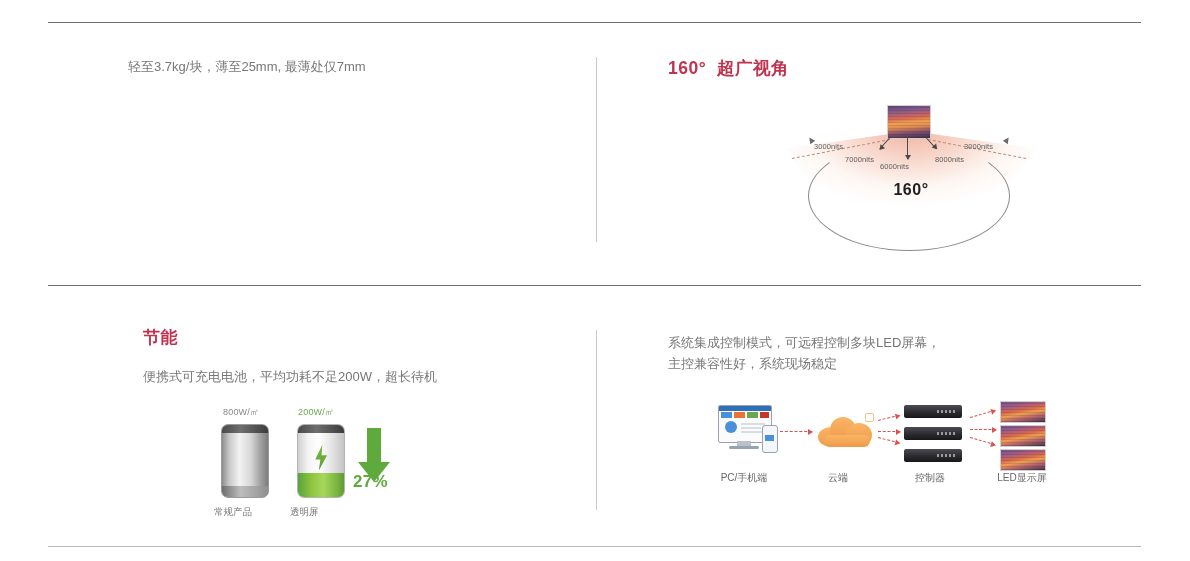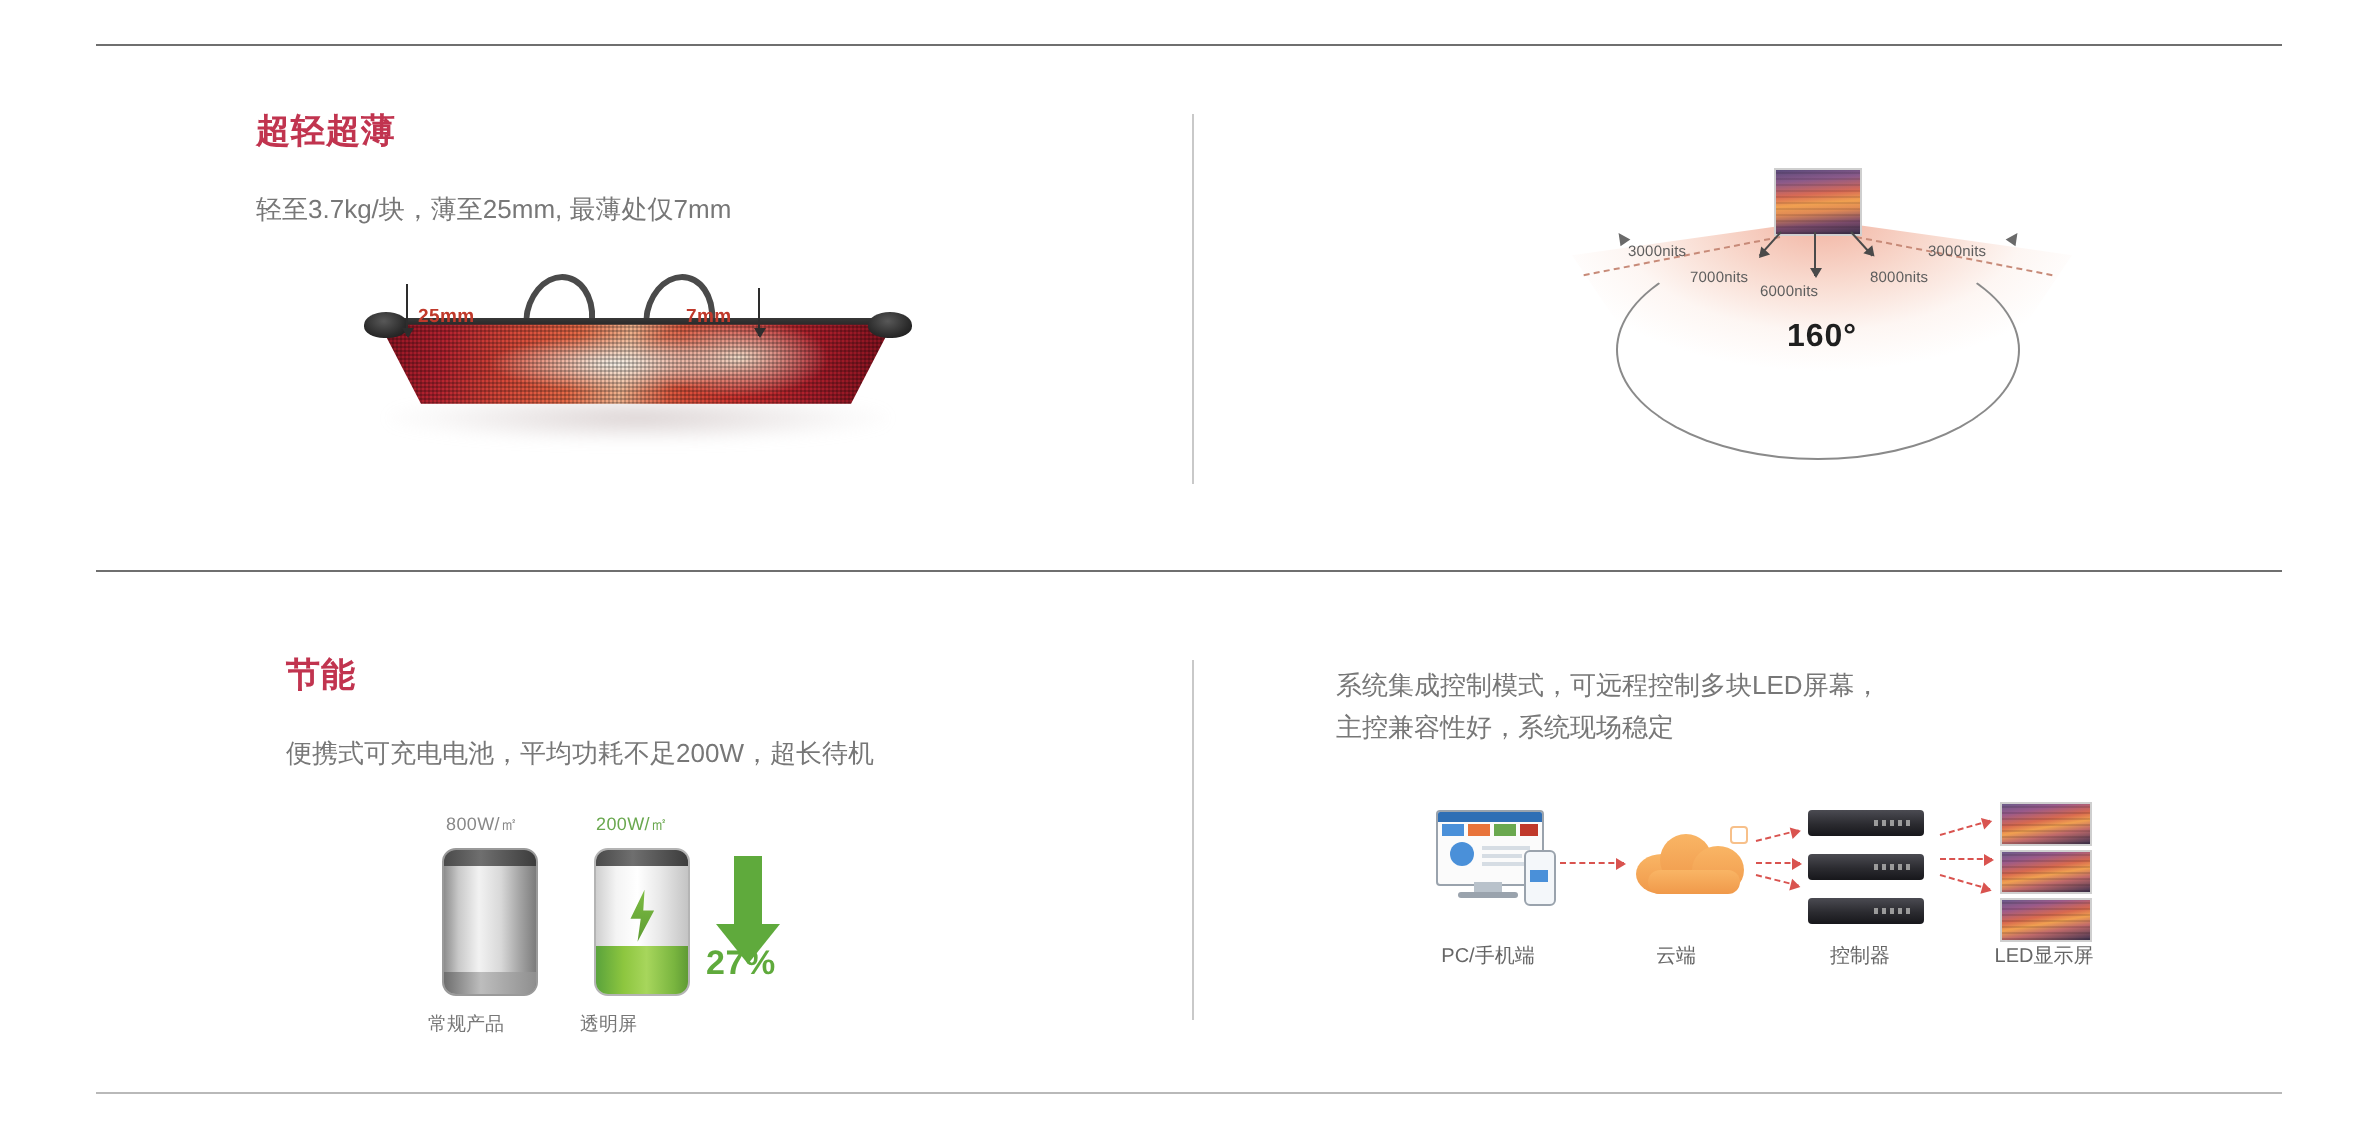--- a/index.html
+++ b/index.html
@@ -485,39 +485,26 @@
 </head>
 <body>
 
 <div class="hdivider top"></div>
 <div class="hdivider middle"></div>
 <div class="hdivider bottom"></div>
 <div class="vdivider row1"></div>
 <div class="vdivider row2"></div>
 
 <section class="panel tl">
-  <h2 class="panel-title">超轻超薄</h2>
   <p class="panel-desc">轻至3.7kg/块，薄至25mm, 最薄处仅7mm</p>
 
-  <div class="figure led-fig">
-    <div class="led-shadow"></div>
-    <div class="led-hook h1"></div>
-    <div class="led-hook h2"></div>
-    <div class="led-frame"></div>
-    <div class="led-panel"></div>
-    <div class="led-foot l"></div>
-    <div class="led-foot r"></div>
-    <div class="mm-arrow a1"></div>
-    <div class="mm-arrow a2"></div>
-    <div class="mm-label l">25mm</div>
-    <div class="mm-label r">7mm</div>
-  </div>
 </section>
 
 <section class="panel tr">
+  <h2 class="panel-title">160°  超广视角</h2>
 
   <div class="figure angle-fig">
     <div class="angle-cone"></div>
     <div class="dash-line ld"></div>
     <div class="dash-line rd"></div>
     <div class="angle-screen"></div>
     <div class="ray r1"></div>
     <div class="ray r2"></div>
     <div class="ray r3"></div>
     <div class="arc"></div>

